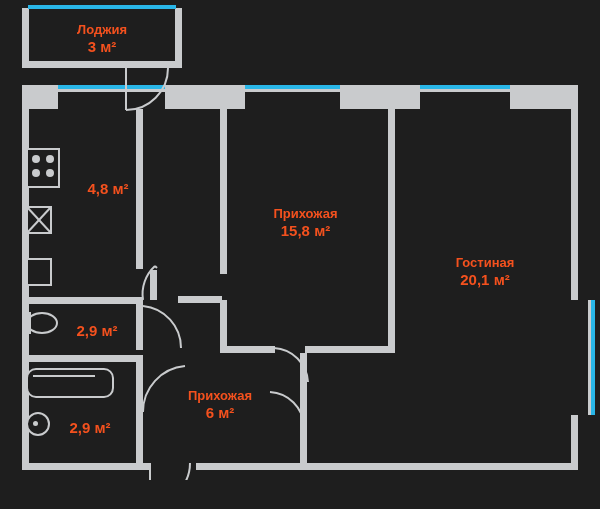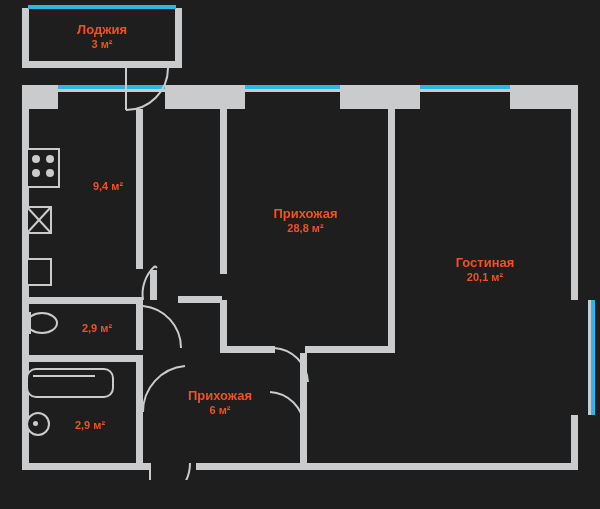--- a/index.html
+++ b/index.html
@@ -40,21 +40,21 @@
     color: #f4511e;
     line-height: 1.25;
     white-space: nowrap;
   }
   .label .name {
     font-size: 13px;
     font-weight: bold;
     display: block;
   }
   .label .area {
-    font-size: 11px;
+    font-size: 15px;
     font-weight: bold;
     display: block;
   }
   
   .fixture {
     position: absolute;
     border: 2px solid #c9cbcd;
     background: #1e1e1e;
     box-sizing: border-box;
   }
@@ -190,26 +190,26 @@
   <div class="fixture round" style="left:26px; top:312px; width:32px; height:22px;"></div>
   <div class="line" style="left:26px; top:312px; width:5px; height:22px;"></div>
 
   <div class="fixture" style="left:26px; top:368px; width:88px; height:30px; border-radius:10px;"></div>
   <div class="line" style="left:33px; top:375px; width:62px; height:2px;"></div>
 
   <div class="fixture round" style="left:26px; top:412px; width:24px; height:24px;"></div>
   <div class="dot" style="left:33px; top:421px; width:5px; height:5px;"></div>
 
   <div class="label" style="left:48px; top:180px; width:120px;">
-    <span class="area">9,4 м²</span>
+    <span class="area">4,8 м²</span>
   </div>
 
   <div class="label" style="left:228px; top:206px; width:155px;">
     <span class="name">Прихожая</span>
-    <span class="area">28,8 м²</span>
+    <span class="area">15,8 м²</span>
   </div>
 
   <div class="label" style="left:405px; top:255px; width:160px;">
     <span class="name">Гостиная</span>
     <span class="area">20,1 м²</span>
   </div>
 
   <div class="label" style="left:62px; top:322px; width:70px;">
     <span class="area">2,9 м²</span>
   </div>

